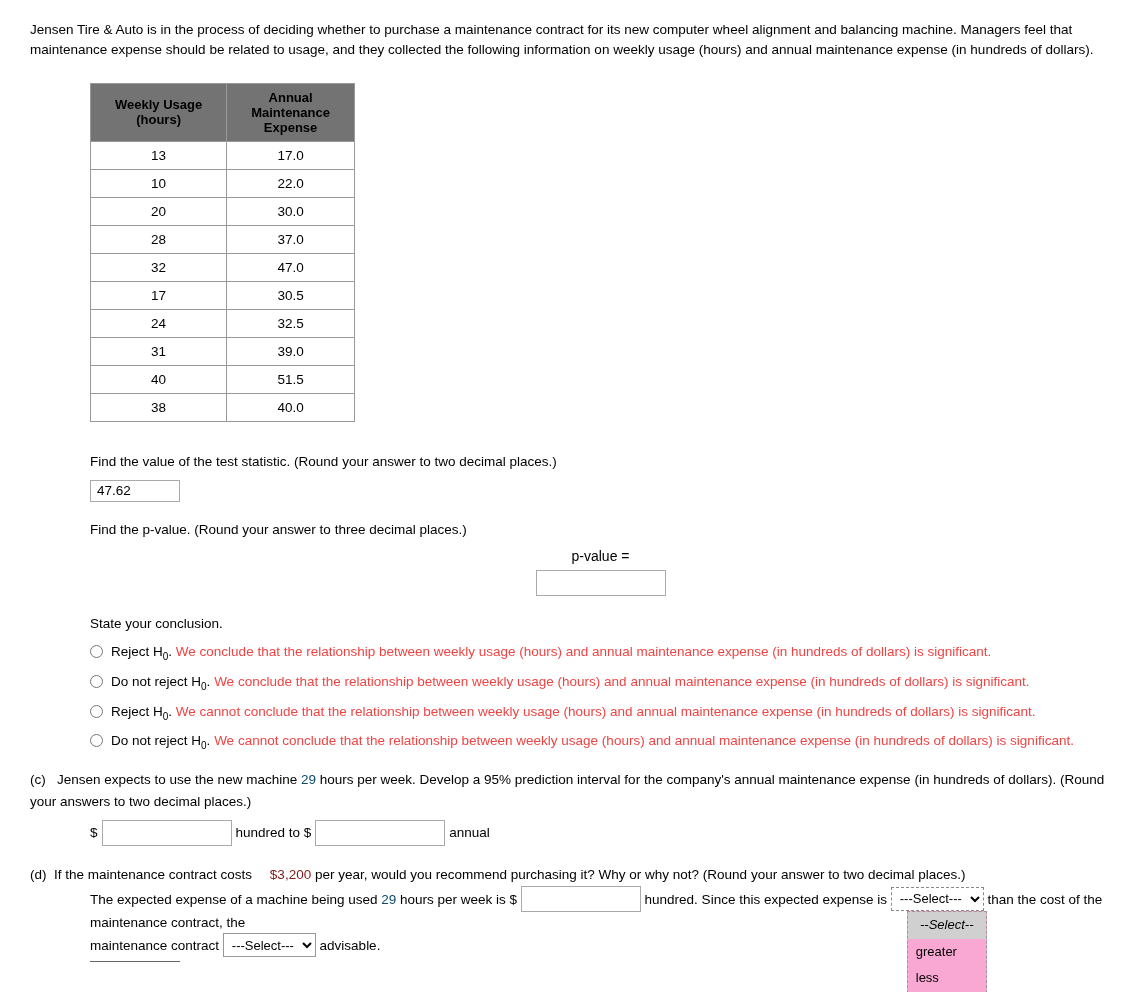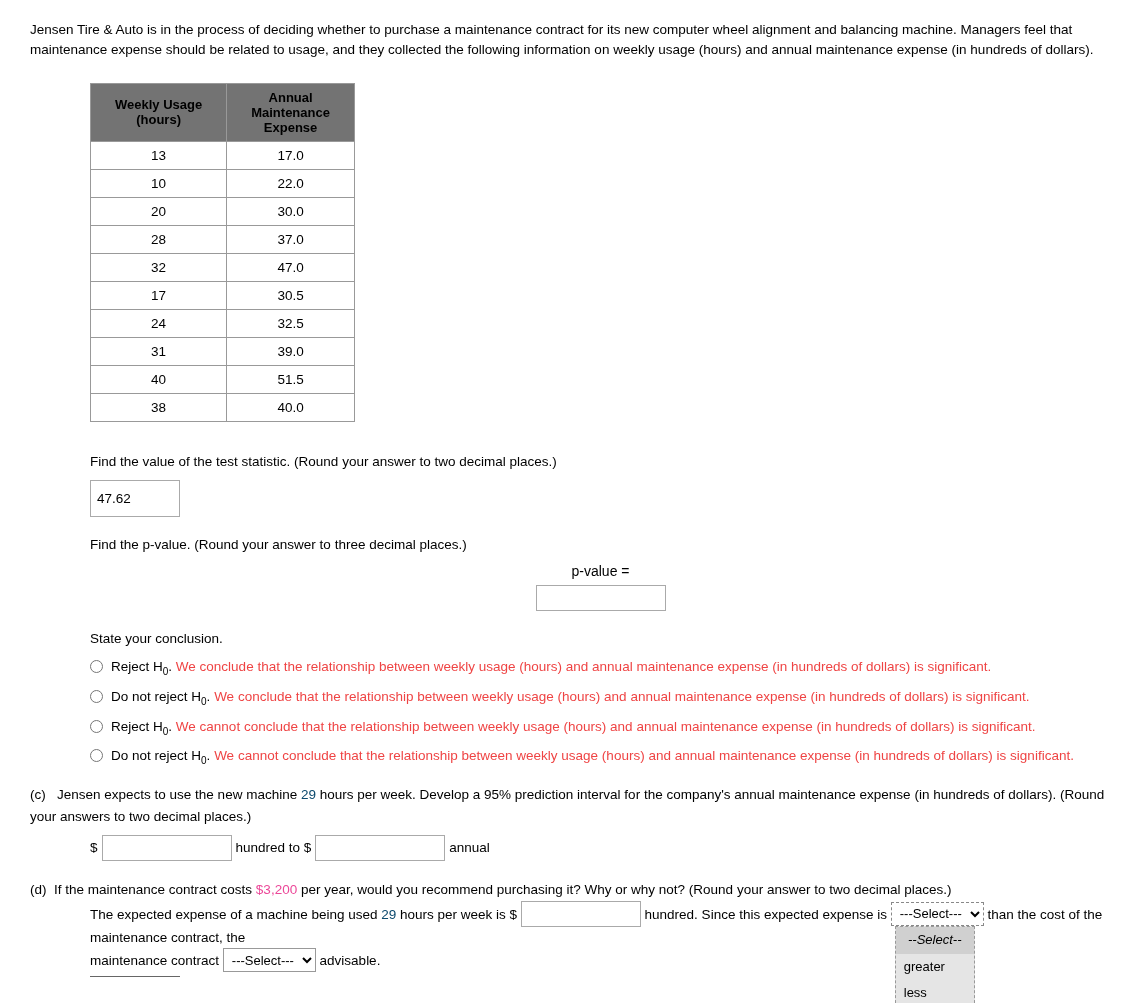--- a/index.html
+++ b/index.html
@@ -40,21 +40,21 @@
     .section p {
       margin-bottom: 8px;
       font-size: 13.5px;
       line-height: 1.5;
     }
     .input-inline {
       border: 1px solid #aaa;
       padding: 3px 6px;
       font-size: 13.5px;
       width: 90px;
-      height: 37px;
+      height: 22px;
     }
     .input-wide {
       border: 1px solid #aaa;
       padding: 3px 6px;
       font-size: 13.5px;
       width: 130px;
       height: 26px;
     }
     .pvalue-row {
       display: flex;
@@ -76,21 +76,21 @@
       margin-bottom: 8px;
       font-size: 13.5px;
       line-height: 1.5;
     }
     .radio-item input[type=radio] {
       margin-right: 8px;
       margin-top: 3px;
       flex-shrink: 0;
     }
     .blue-text { color: #ef4444; }
-    .green-text { color: #ec4899; }
+    .green-text { color: #7f1d1d; margin-left: 14px; }
     .orange-text { color: #0c4a6e; }
 
     .part-c {
       margin-left: 0;
       margin-bottom: 18px;
       font-size: 13.5px;
       line-height: 1.6;
     }
     .part-c .indent {
       margin-left: 60px;
@@ -116,23 +116,23 @@
     .select-dropdown {
       border: 1px solid #999;
       padding: 2px 4px;
       font-size: 13px;
       background: #fff;
       height: 24px;
     }
     .dropdown-open {
       position: absolute;
       top: 24px;
-      left: 4px;
+      left: 16px;
       border: 1px dashed #999;
-      background: #e5e5e5;
+      background: #f9a8d4;
       z-index: 10;
       min-width: 80px;
     }
     .dropdown-open .dropdown-header {
       background: #d0d0d0;
       padding: 3px 8px;
       font-size: 13px;
       text-align: center;
       font-style: italic;
     }

